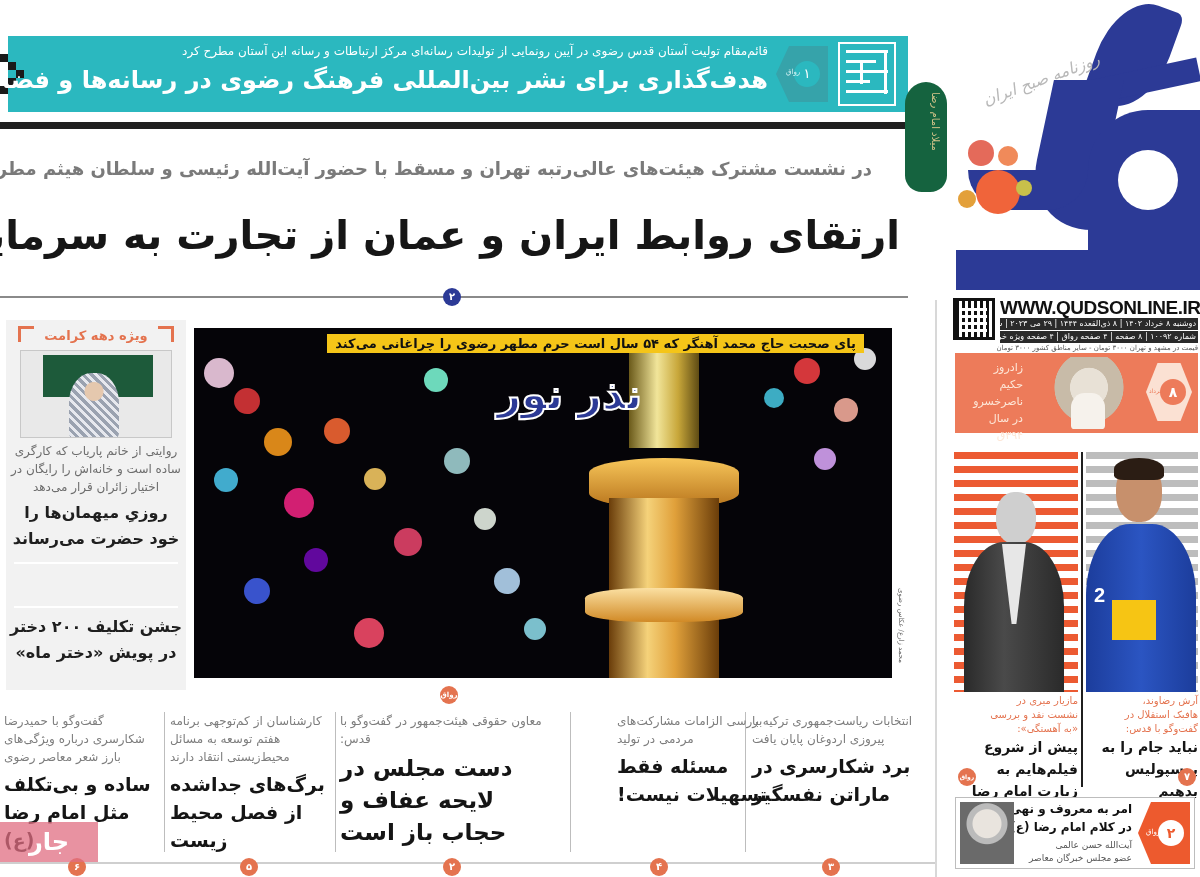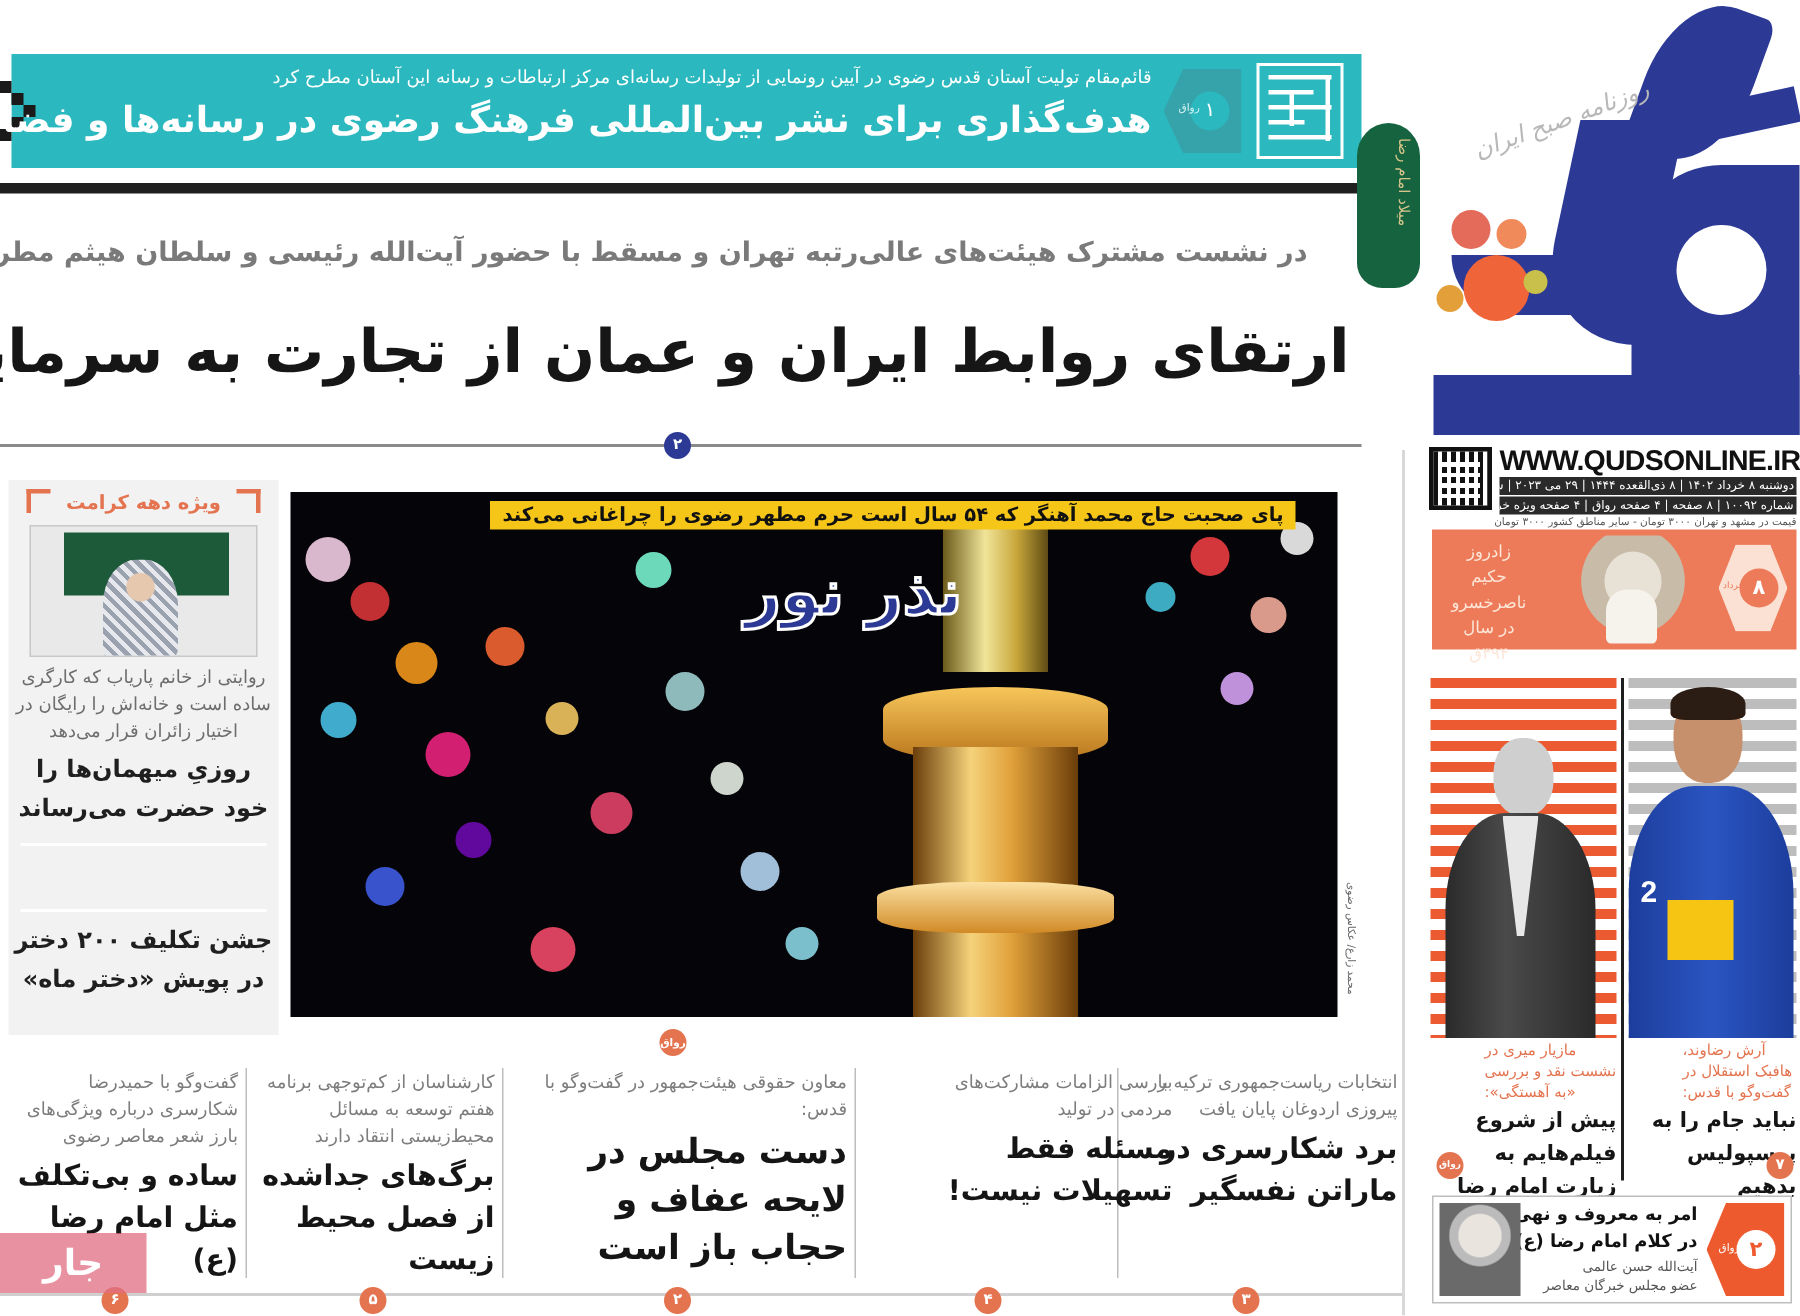--- a/index.html
+++ b/index.html
@@ -43,21 +43,21 @@
   .qr { left: 953px; top: 298px; width: 42px; height: 42px; background:
       repeating-linear-gradient(90deg, #111 0 3px, #fff 3px 6px),
       #fff; border: 3px solid #111; }
   .qr::before { content: ""; position: absolute; inset: 5px; background: repeating-linear-gradient(0deg, #fff 0 3px, transparent 3px 7px); }
   .site-url { left: 1000px; top: 297px; font-size: 19px; font-weight: 900; color: #111; font-family: "Liberation Sans", sans-serif; letter-spacing: -0.5px; }
   .meta-row { left: 1000px; width: 198px; height: 12px; font-size: 8px; color: #fff; background: #2a2a2a; white-space: nowrap; overflow: hidden; text-align: right; padding: 0 2px; line-height: 12px; }
   .price { left: 1000px; top: 344px; width: 198px; font-size: 7px; color: #555; white-space: nowrap; text-align: right; }
 
   
   .anniv { left: 955px; top: 353px; width: 243px; height: 80px; background: #ed7b5a; }
-  .anniv .txt { position: absolute; left: 8px; top: 6px; font-size: 11px; color: #fde7d8; line-height: 17px; text-align: center; direction: rtl; width: 60px; }
+  .anniv .txt { position: absolute; left: 8px; top: 6px; font-size: 11px; color: #fde7d8; line-height: 17px; text-align: right; direction: rtl; width: 60px; }
   .anniv .hex { position: absolute; right: 6px; top: 10px; width: 46px; height: 58px; background: #fbe1d3; clip-path: polygon(25% 0, 75% 0, 100% 50%, 75% 100%, 25% 100%, 0 50%); }
   .anniv .hex b { position: absolute; right: 6px; top: 16px; width: 26px; height: 26px; border-radius: 50%; background: #ed7b5a; color: #fff; font-size: 14px; line-height: 26px; text-align: center; }
   .anniv .hex small { position: absolute; left: 3px; top: 24px; font-size: 6px; color: #ed7b5a; }
   .anniv .portrait { position: absolute; left: 90px; top: 4px; width: 88px; height: 76px; background: radial-gradient(ellipse at 50% 40%, #e8e1d6 0 30%, #c8bba8 31% 55%, transparent 56%); }
   .anniv .portrait::after { content: ""; position: absolute; left: 26px; top: 36px; width: 34px; height: 36px; background: #f6f2ec; border-radius: 40% 40% 10% 10%; }
 
   
   .sidebar { left: 6px; top: 320px; width: 180px; height: 370px; background: #f2f2f2; }
   .sidebar .corner { position: absolute; width: 16px; height: 16px; border-top: 3px solid #e4734f; }
   .sidebar .label { position: absolute; left: 0; right: 0; top: 8px; text-align: center; font-size: 13px; font-weight: bold; color: #e4734f; }
@@ -75,42 +75,42 @@
   .minaret { position: absolute; left: 395px; top: 20px; width: 150px; height: 330px; }
   .minaret .top { position: absolute; left: 40px; top: 0; width: 70px; height: 100px; background: linear-gradient(90deg, #6b5a1a, #f1e59a 40%, #c8a73a 70%, #5e4b14); }
   .minaret .ring { position: absolute; left: 0; top: 110px; width: 150px; height: 50px; background: linear-gradient(180deg, #f7c65a, #b8741c); border-radius: 50% / 30%; }
   .minaret .shaft { position: absolute; left: 20px; top: 150px; width: 110px; height: 180px; background: linear-gradient(90deg, #6a3d0a, #f5d27a 35%, #e0a03a 60%, #6a3d0a); }
   .minaret .band { position: absolute; left: -4px; top: 240px; width: 158px; height: 34px; background: linear-gradient(180deg, #fbe0a2, #d18a26); border-radius: 40% / 30%; }
   .photo-kicker { right: 28px; top: 6px; background: #f5c518; color: #111; font-size: 13px; font-weight: bold; padding: 2px 8px; white-space: nowrap; }
   .photo-title { right: 250px; top: 42px; font-size: 42px; font-weight: 900; color: #2c3a96; -webkit-text-stroke: 2px #ffffff; white-space: nowrap; }
   .photo-credit { left: 893px; top: 588px; width: 12px; font-size: 7px; color: #666; writing-mode: vertical-rl; white-space: nowrap; }
 
   
-  .col { top: 712px; height: 145px; text-align: right; }
+  .col { top: 712px; height: 145px; text-align: left; }
   .col .kick { font-size: 12px; color: #7d7d7d; line-height: 18px; }
   .col .head { font-size: 19px; font-weight: 900; color: #151515; line-height: 28px; margin-top: 4px; }
   .col-sep { top: 712px; width: 1px; height: 140px; background: #bdbdbd; }
   .bottom-rule { left: 0; top: 862px; width: 935px; height: 2px; background: #cfcfcf; }
   .vert-rule { left: 935px; top: 300px; width: 2px; height: 577px; background: #d8d8d8; }
 
   
   .profile-photo { top: 452px; height: 240px; overflow: hidden; }
   .stripes-orange { background: repeating-linear-gradient(180deg, #ec5a32 0 7px, #ffffff 7px 14px); }
   .stripes-gray { background: repeating-linear-gradient(180deg, #bdbdbd 0 7px, #ffffff 7px 14px); }
   .person-suit { position: absolute; left: 10px; top: 40px; width: 100px; height: 210px; }
   .person-suit .head { position: absolute; left: 32px; top: 0; width: 40px; height: 52px; background: #cfcfcf; border-radius: 45%; }
   .person-suit .body { position: absolute; left: 0; top: 50px; width: 100px; height: 160px; background: linear-gradient(90deg, #2a2a2a, #4a4a4a 40%, #2a2a2a); border-radius: 40% 40% 0 0; }
   .person-suit .shirt { position: absolute; left: 38px; top: 52px; width: 24px; height: 80px; background: #e7e7e7; clip-path: polygon(0 0, 100% 0, 60% 100%, 40% 100%); }
   .person-kit { position: absolute; left: 0; top: 10px; width: 110px; height: 240px; }
   .person-kit .head { position: absolute; left: 30px; top: 0; width: 46px; height: 60px; background: #c7906c; border-radius: 45%; }
   .person-kit .hair { position: absolute; left: 28px; top: -4px; width: 50px; height: 22px; background: #2b1d14; border-radius: 50% 50% 20% 20%; }
   .person-kit .body { position: absolute; left: 0; top: 62px; width: 110px; height: 180px; background: linear-gradient(90deg, #1c3d9c, #2b55c2 50%, #1c3d9c); border-radius: 40% 40% 0 0; }
   .person-kit .sponsor { position: absolute; left: 26px; top: 138px; width: 44px; height: 40px; background: #f6c514; }
   .person-kit .num2 { position: absolute; left: 8px; top: 122px; font-size: 20px; font-weight: bold; color: #fff; font-family: "Liberation Sans", sans-serif; }
-  .profile-kick { font-size: 10px; color: #e4734f; line-height: 14px; text-align: left; margin-left: 36px; }
+  .profile-kick { font-size: 10px; color: #e4734f; line-height: 14px; text-align: right; margin-left: 36px; }
   .profile-head { font-size: 14px; font-weight: bold; color: #151515; line-height: 22px; text-align: right; }
   .profile-sep { left: 1081px; top: 452px; width: 2px; height: 335px; background: #1f1f1f; }
 
   
   .br-box { left: 955px; top: 797px; width: 240px; height: 72px; border: 1px solid #bdbdbd; background: #fff; }
   .br-box .hex { position: absolute; right: 4px; top: 4px; width: 52px; height: 62px; background: #ed5a2e; clip-path: polygon(25% 0, 100% 0, 100% 100%, 25% 100%, 0 50%); }
   .br-box .hex b { position: absolute; right: 6px; top: 18px; width: 26px; height: 26px; border-radius: 50%; background: #fff; color: #ed5a2e; font-size: 14px; line-height: 26px; text-align: center; }
   .br-box .hex small { position: absolute; left: 8px; top: 26px; font-size: 7px; color: #fff; }
   .br-box .t1 { position: absolute; right: 62px; top: 4px; font-size: 12px; font-weight: bold; color: #111; white-space: nowrap; }
   .br-box .t2 { position: absolute; right: 62px; top: 22px; font-size: 12px; font-weight: bold; color: #111; white-space: nowrap; }

